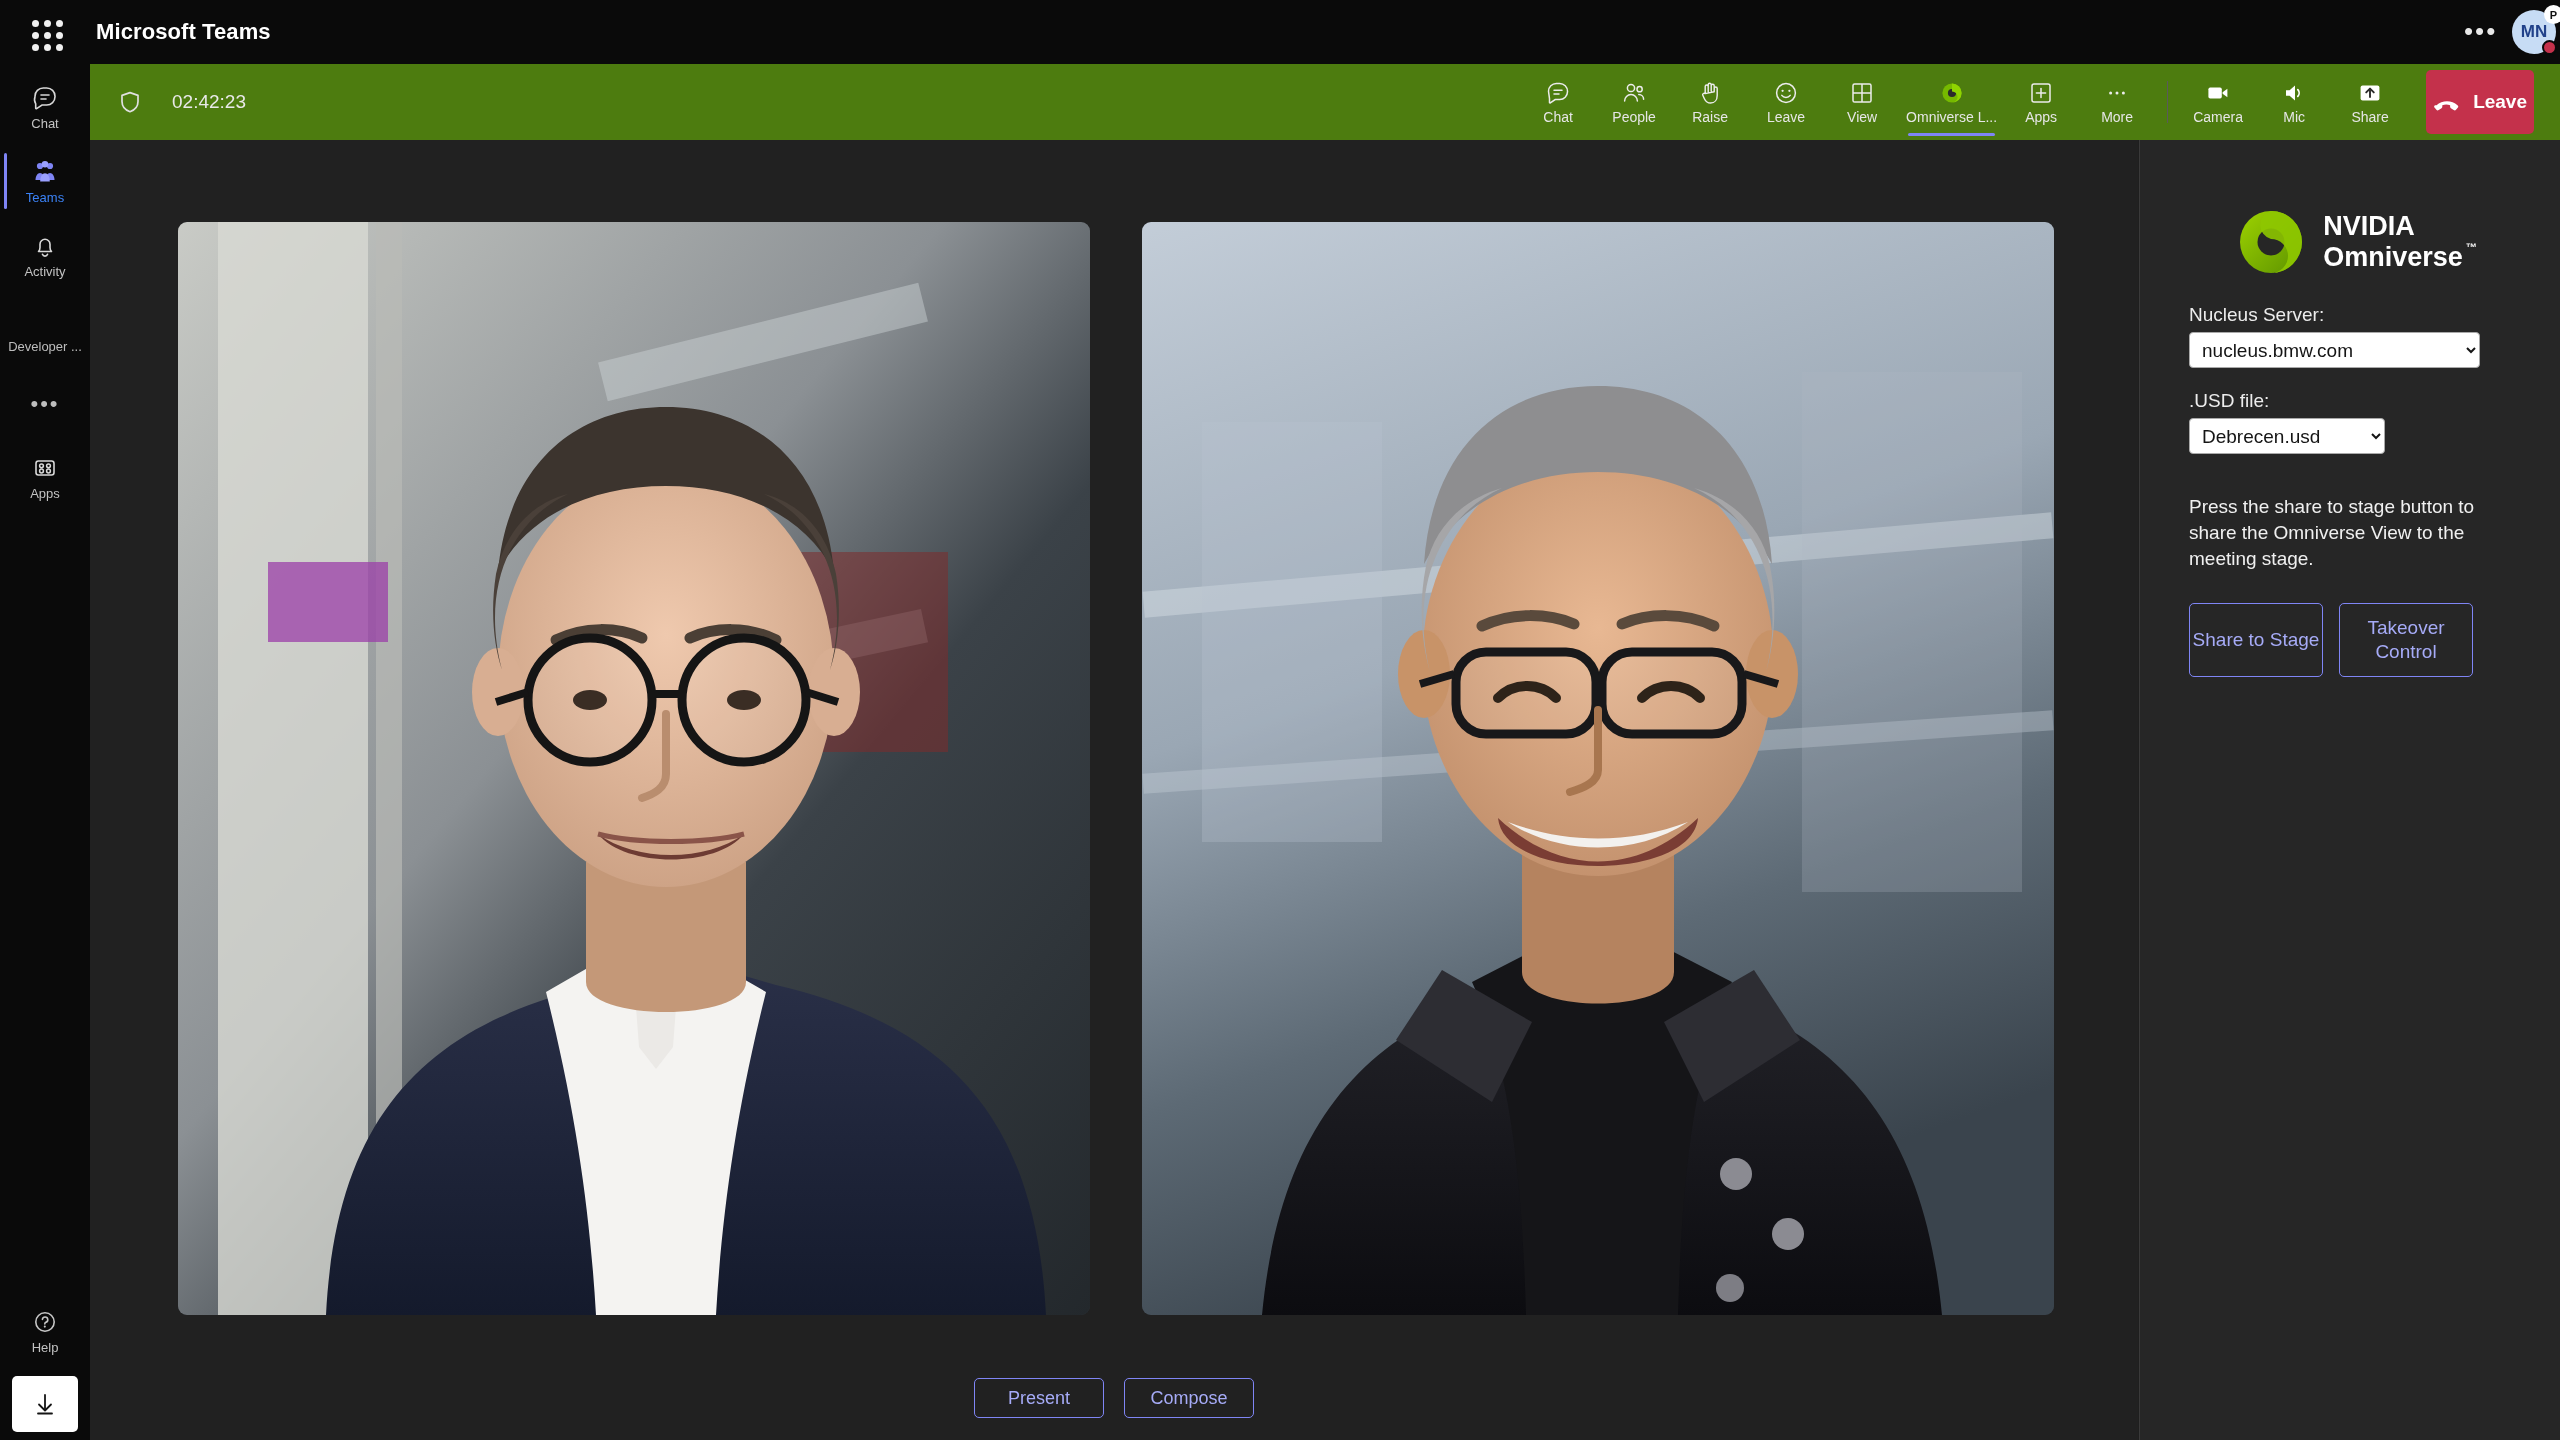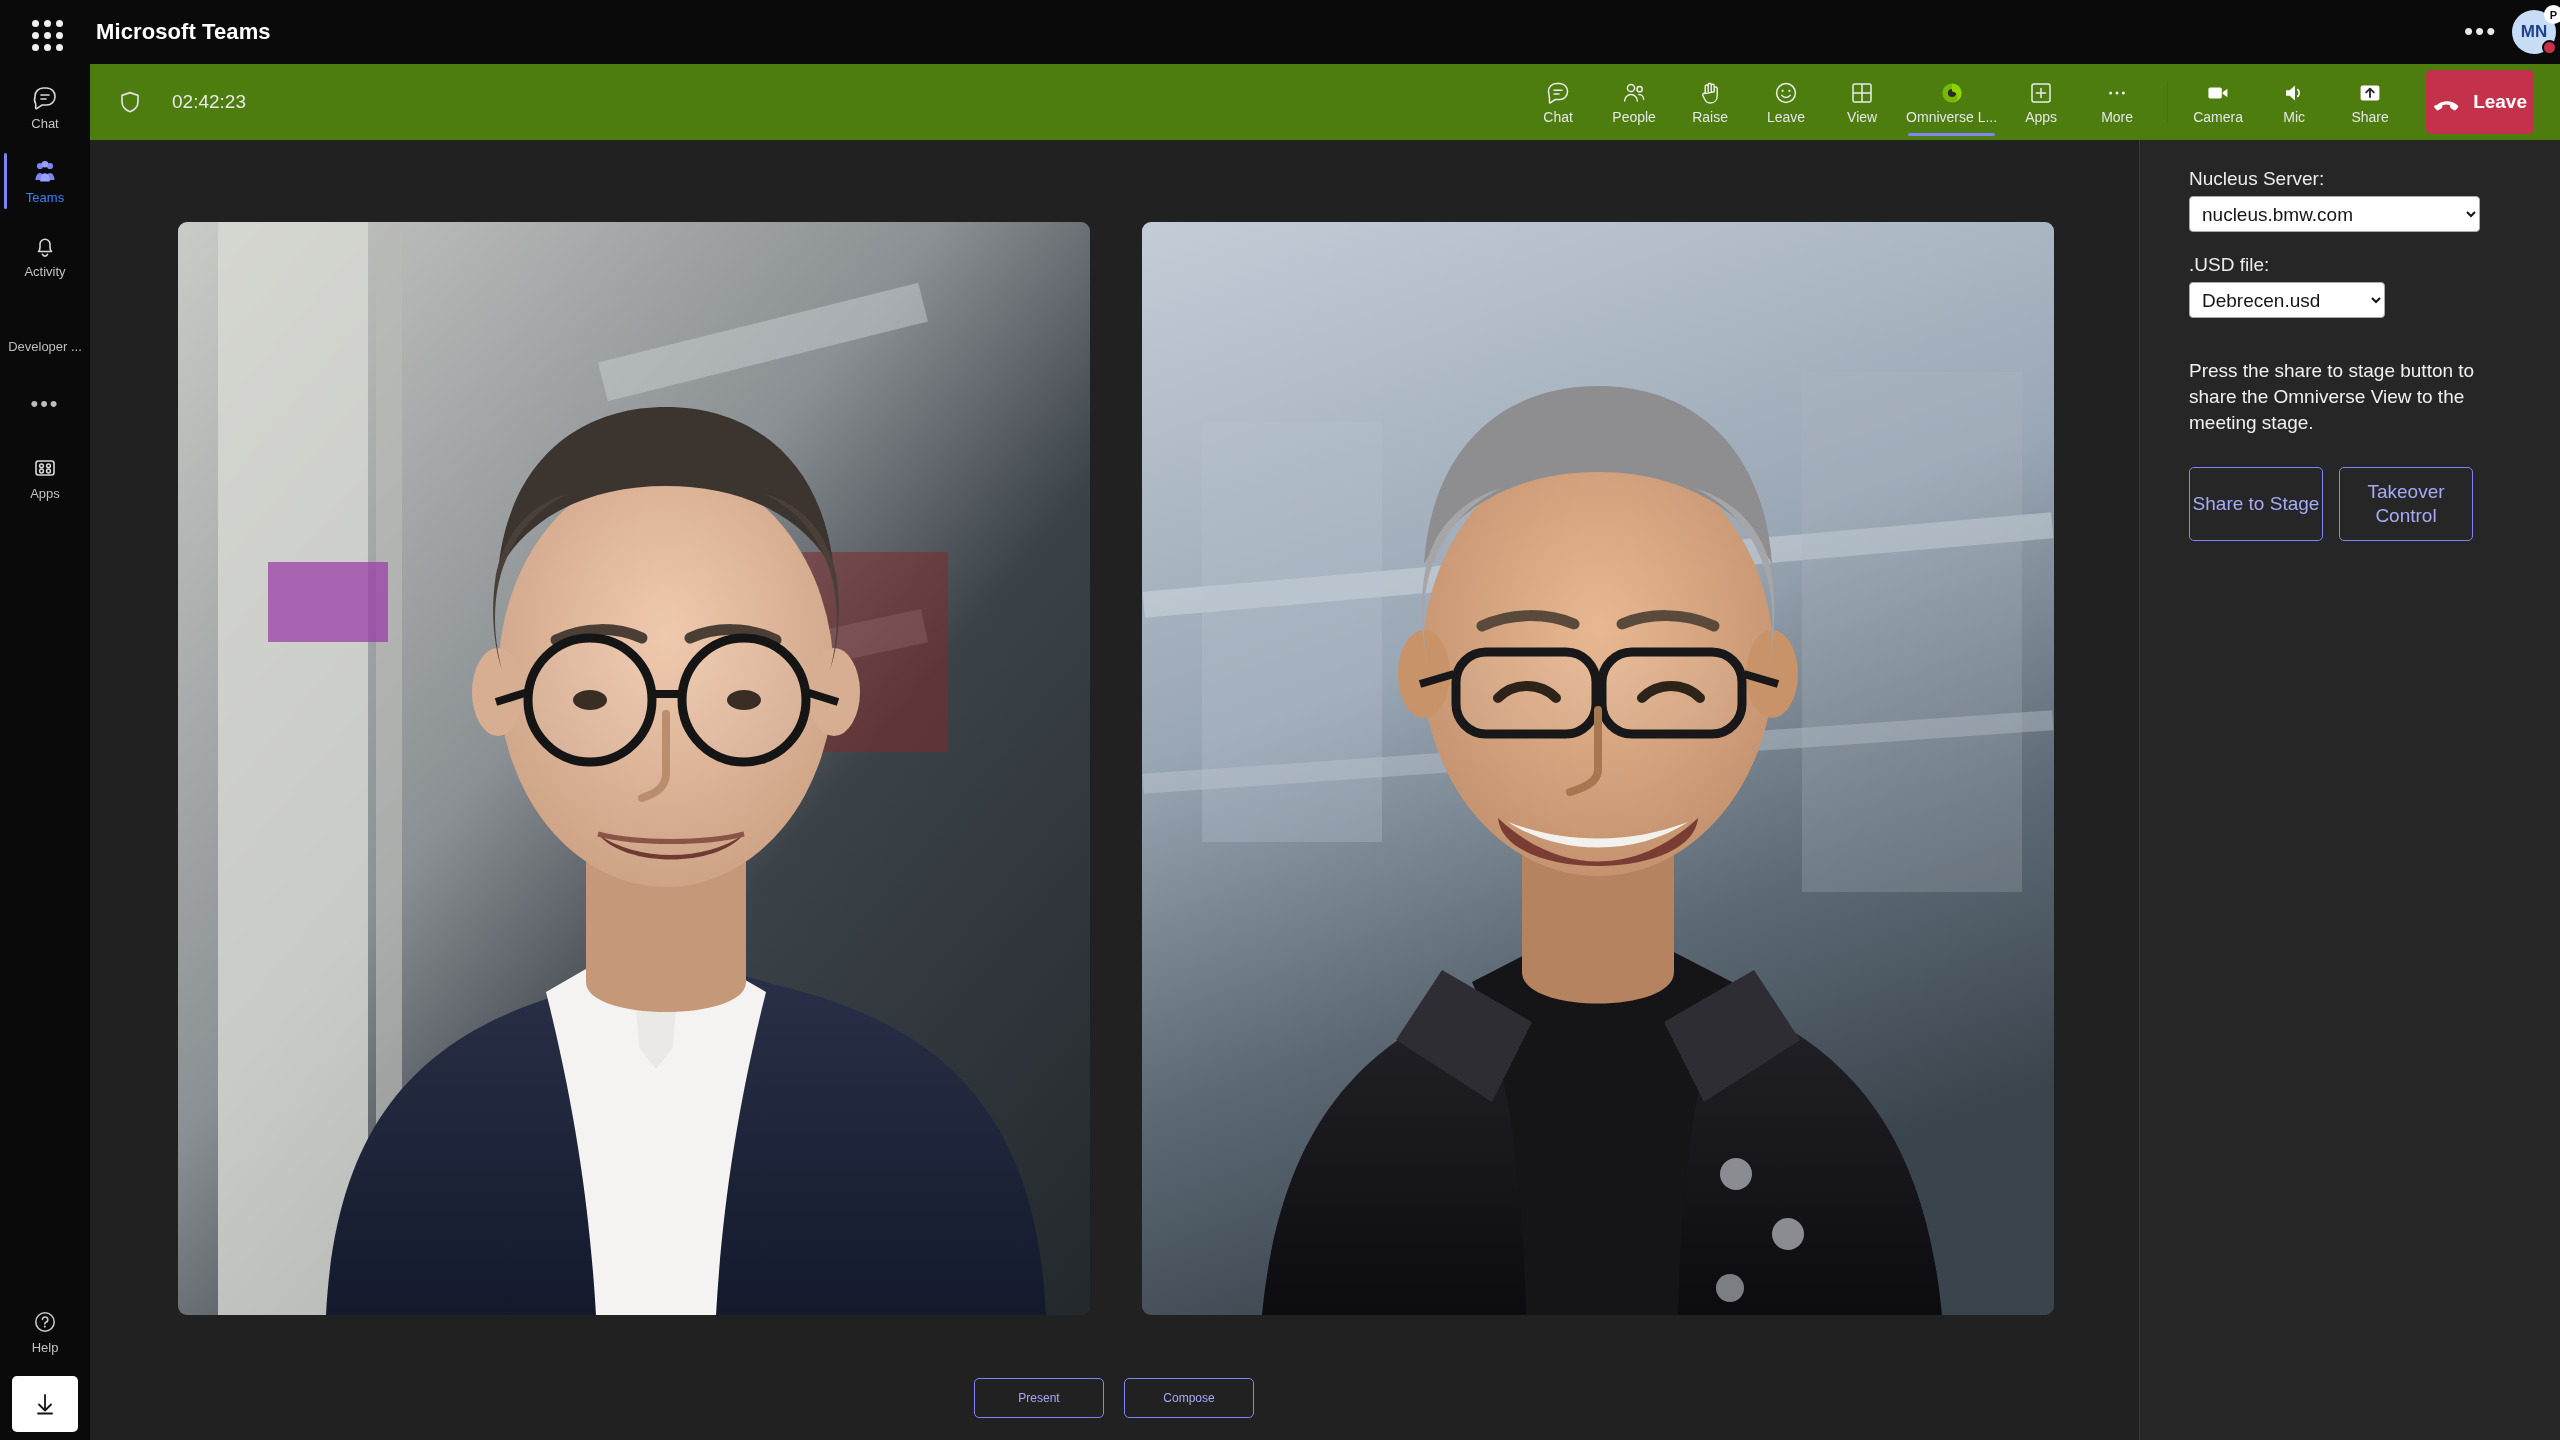--- a/index.html
+++ b/index.html
@@ -150,21 +150,21 @@
     position: relative; background: #2e3338;
   }
   .stage-actions {
     position: absolute; left: 0; right: 0; bottom: 22px;
     display: flex; justify-content: center; gap: 20px;
   }
   .ghost-btn {
     min-width: 130px; height: 40px; padding: 0 18px;
     background: transparent;
     border: 1px solid #7f85f5; border-radius: 5px;
-    color: #a6abf7; font-size: 12px;
+    color: #a6abf7; font-size: 18px;
     font-family: "Liberation Sans", sans-serif;
     display: flex; align-items: center; justify-content: center;
     cursor: pointer;
   }
 
   
   .panel {
     position: absolute; left: 2139px; top: 140px;
     width: 421px; height: 1300px;
     background: #262626;
@@ -535,20 +535,38 @@
   </div>
 
   <div class="stage-actions">
     <button class="ghost-btn">Present</button>
     <button class="ghost-btn">Compose</button>
   </div>
 </div>
 
 <div class="panel">
 
+  <div class="brand">
+    <svg class="brand-mark" viewBox="0 0 68 68">
+      <defs>
+        <linearGradient id="ovg" x1="0" y1="0" x2="1" y2="1">
+          <stop offset="0" stop-color="#9ed300"></stop>
+            <stop offset="1" stop-color="#5c9200"></stop>
+        </linearGradient>
+      </defs>
+      <circle cx="34" cy="34" r="31" fill="url(#ovg)"></circle>
+      <circle cx="34" cy="34" r="13.5" fill="#262626"></circle>
+      <path d="M34 3a31 31 0 0 1 0 62 17 17 0 0 0 0-34 14.5 14.5 0 0 1 0-28Z" fill="#8ec700" opacity=".9"></path>
+    </svg>
+    <div class="brand-text">
+      <div>NVIDIA</div>
+      <div>Omniverse</div>
+      <span class="tm">™</span>
+    </div>
+  </div>
 
   <div style="margin-top:28px">
     <div class="field-label">Nucleus Server:</div>
     <select class="sel wide">
       <option>nucleus.bmw.com</option>
     </select>
   </div>
 
   <div style="margin-top:22px">
     <div class="field-label">.USD file:</div>

